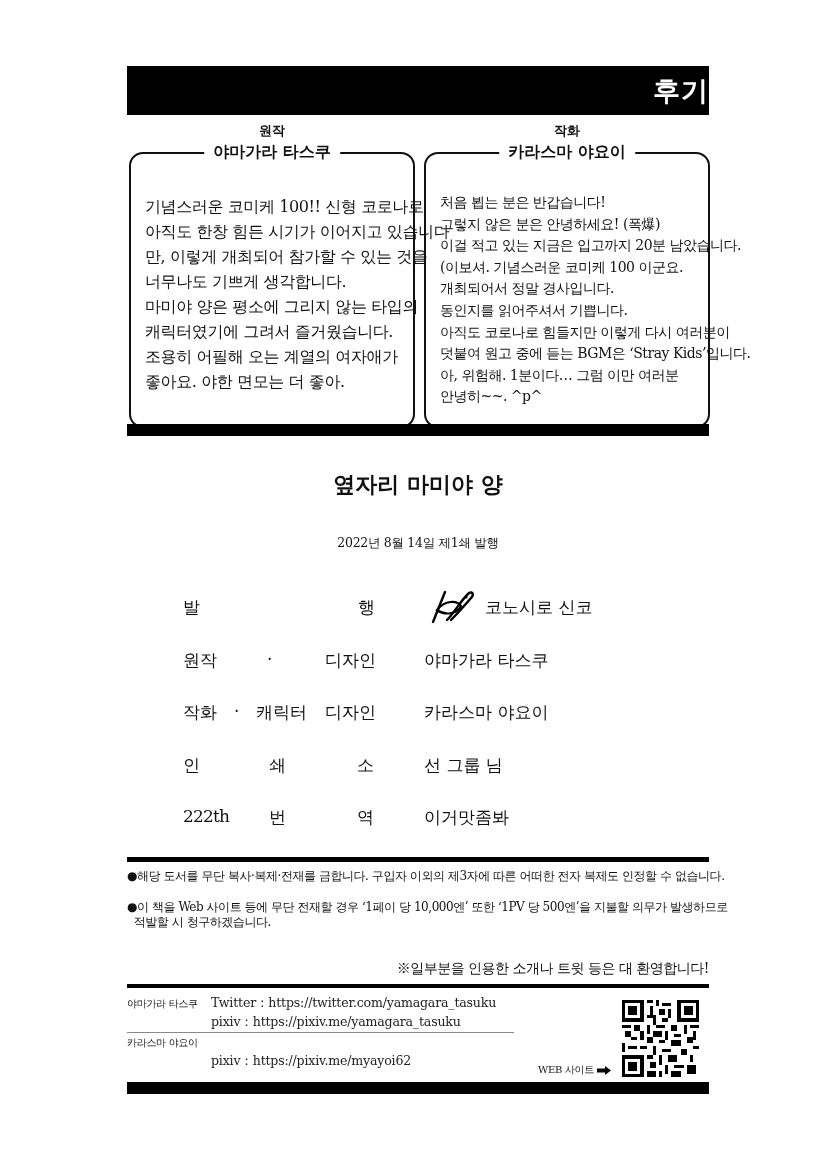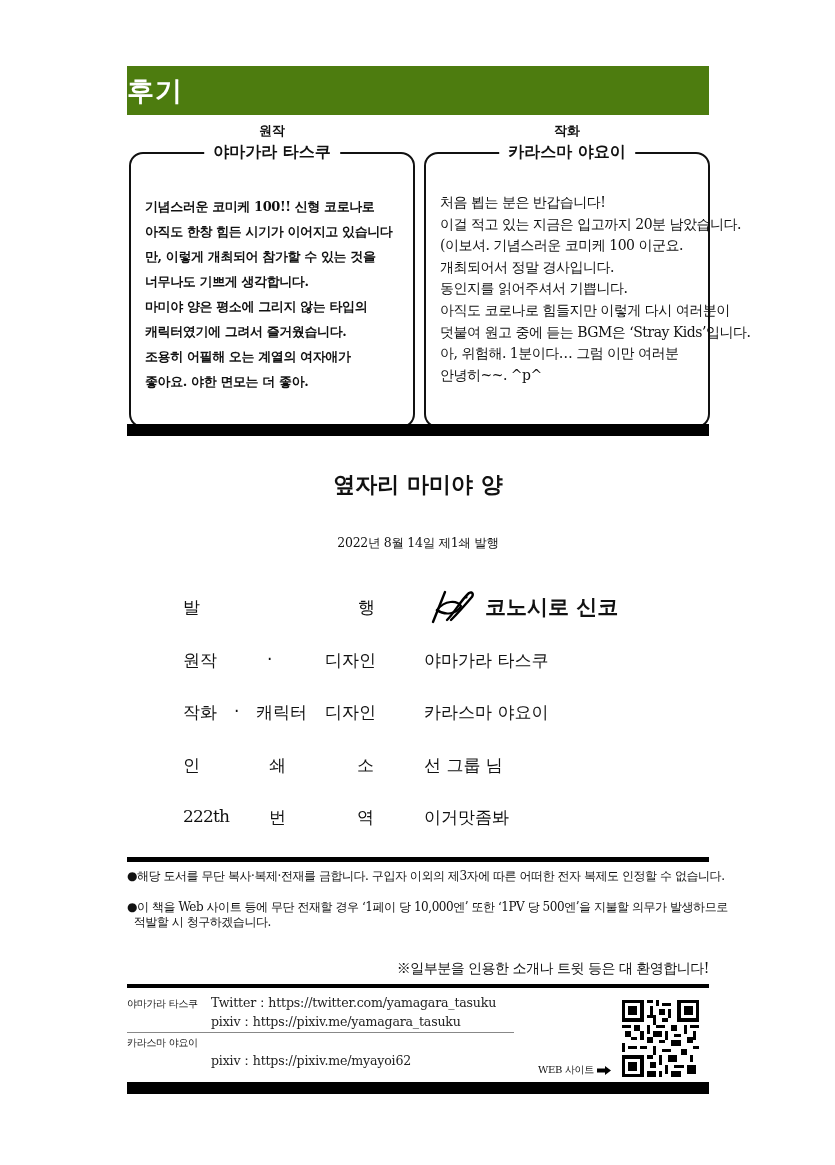--- a/index.html
+++ b/index.html
@@ -1,44 +1,43 @@
 <!DOCTYPE html>
 <html><head>
   <meta charset="utf-8">
   <style>
     * { box-sizing: border-box; margin: 0; padding: 0; }
     html, body { width: 835px; height: 1165px; background: #ffffff; overflow: hidden; }
     body { position: relative; font-family: "DejaVu Sans", sans-serif; color: #111; }
 
     .banner {
       position: absolute; left: 127px; top: 66px; width: 582px; height: 49px;
-      background: #4d7c0f; color: #fff; display: flex; align-items: center; justify-content: flex-start;
+      background: #000000; color: #fff; display: flex; align-items: center; justify-content: flex-end;
       font-family: "DejaVu Sans", sans-serif; font-size: 27px; font-weight: bold; letter-spacing: 1px;
     }
 
     .col { position: absolute; top: 122px; }
     .col-left { left: 129px; width: 286px; }
     .col-right { left: 424px; width: 286px; }
 
     .role-label {
       text-align: center; font-size: 13px; font-weight: bold; height: 18px; line-height: 18px;
     }
     .box {
       position: relative; margin-top: 12px; border: 2px solid #111; border-radius: 14px;
       height: 276px; padding: 20px 14px 10px 14px;
     }
     .box-title {
       position: absolute; top: -13px; left: 50%; transform: translateX(-50%);
       background: #fff; padding: 0 9px; font-size: 16px; font-weight: bold; white-space: nowrap;
       line-height: 22px;
     }
     .note-left p {
-      font-family: "DejaVu Serif", serif; font-size: 13px; line-height: 25px; white-space: nowrap;
+      font-family: "DejaVu Serif", serif; font-size: 16px; line-height: 25px; white-space: nowrap;
       letter-spacing: -0.4px;
-      font-weight: bold;
     }
     .note-right p {
       font-family: "DejaVu Serif", serif; font-size: 14px; line-height: 21.6px; white-space: nowrap;
       letter-spacing: -0.5px;
     }
     .note-left { padding-top: 20px; }
     .note-right { padding-top: 18px; }
 
     .rule-thick { position: absolute; left: 127px; width: 582px; background: #000; }
 
@@ -51,21 +50,21 @@
       font-family: "DejaVu Serif", serif; font-size: 12.5px; letter-spacing: -0.3px;
     }
 
     .credits { position: absolute; left: 183px; top: 596px; width: 420px; }
     .credit-row { position: relative; height: 52.5px; }
     .credit-label { position: absolute; left: 0; top: 0; width: 194px; height: 24px; font-size: 17px; }
     .credit-label span { position: absolute; top: 0; white-space: nowrap; }
     .credit-value { position: absolute; left: 241px; top: 0; font-size: 17px; white-space: nowrap; }
     .serif { font-family: "DejaVu Serif", serif; }
     .publisher { display: flex; align-items: center; gap: 10px; left: 248px; top: -6px; }
-    .publisher .pub-name { font-weight: bold; font-size: 21px; }
+    .publisher .pub-name { font-weight: normal; font-size: 17px; }
 
     .notice {
       position: absolute; left: 127px; width: 600px; font-family: "DejaVu Serif", serif;
       font-size: 12px; letter-spacing: -0.45px; line-height: 15px; white-space: nowrap;
     }
     .welcome {
       position: absolute; right: 126px; top: 960px; font-family: "DejaVu Serif", serif;
       font-size: 14px; letter-spacing: -0.5px; white-space: nowrap;
     }
 
@@ -111,20 +110,21 @@
     </div>
   </div>
 </div>
 
 <div class="col col-right">
   <div class="role-label">작화</div>
   <div class="box">
     <div class="box-title">카라스마 야요이</div>
     <div class="note-right">
       <p>처음 뵙는 분은 반갑습니다!</p>
+      <p>그렇지 않은 분은 안녕하세요! (폭爆)</p>
       <p>이걸 적고 있는 지금은 입고까지 20분 남았습니다.</p>
       <p>(이보셔. 기념스러운 코미케 100 이군요.</p>
       <p>개최되어서 정말 경사입니다.</p>
       <p>동인지를 읽어주셔서 기쁩니다.</p>
       <p>아직도 코로나로 힘들지만 이렇게 다시 여러분이</p>
       <p>덧붙여 원고 중에 듣는 BGM은 ‘Stray Kids’입니다.</p>
       <p>아, 위험해. 1분이다… 그럼 이만 여러분</p>
       <p>안녕히~~. ^p^</p>
     </div>
   </div>

